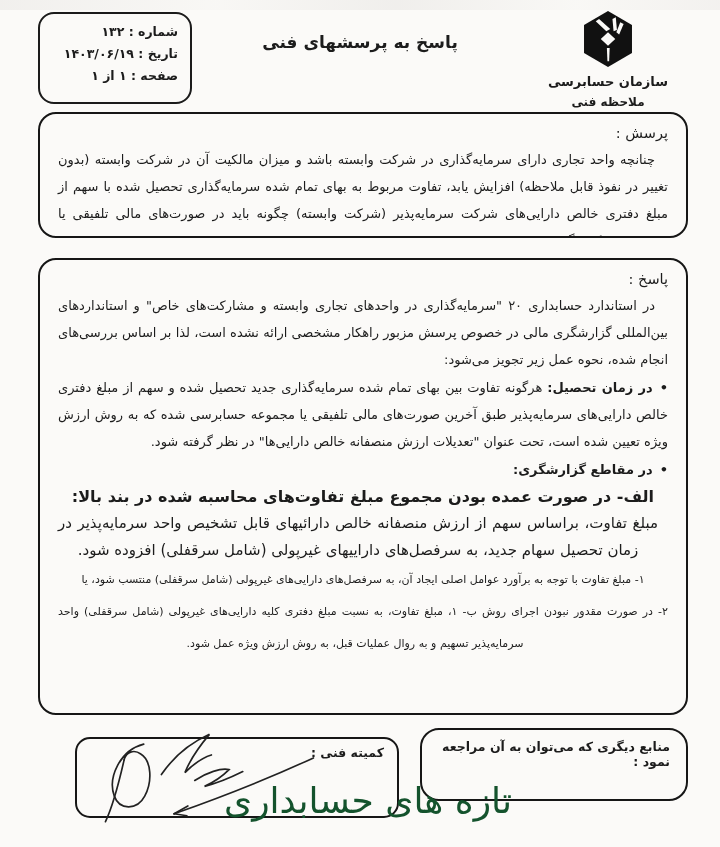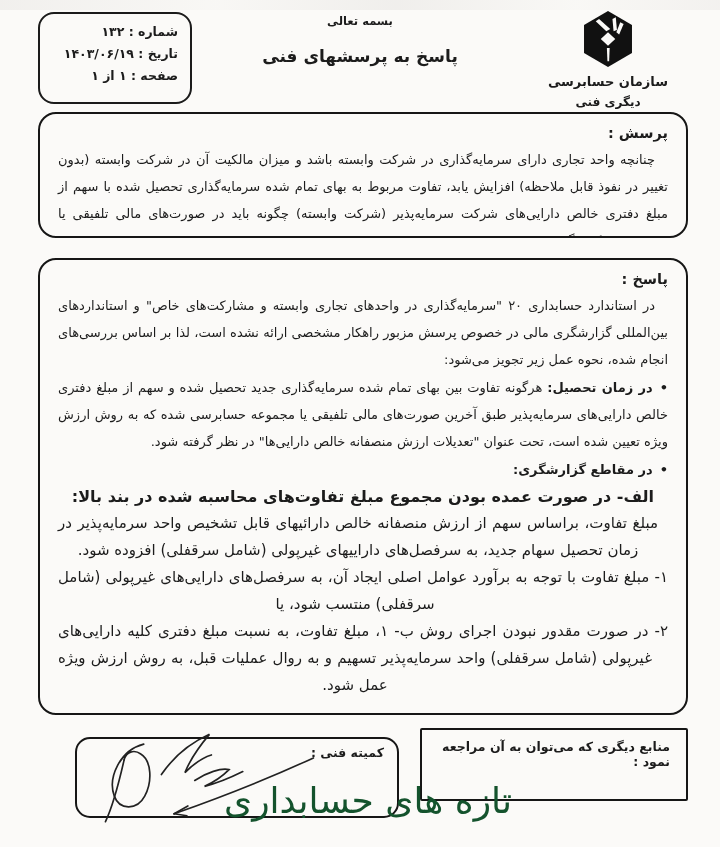--- a/index.html
+++ b/index.html
@@ -46,21 +46,21 @@
   
   .frame {
     position: absolute; left: 38px; width: 650px;
     border: 2px solid #161616; border-radius: 18px;
     padding: 6px 18px 4px 18px;
     background: transparent; overflow: hidden;
   }
   .question-frame { top: 112px; height: 126px; }
   .answer-frame   { top: 258px; height: 457px; }
 
-  .box-heading { font-weight: bold; font-size: 14.5px; line-height: 26px; }
+  .box-heading { font-weight: normal; font-size: 14.5px; line-height: 26px; }
 
   .para {
     font-size: 13px; line-height: 27px;
     text-align: justify;
   }
   .indent-first { text-indent: 13px; }
 
   .bullet-para { margin-top: 1px; }
   .bullet-mark { font-weight: bold; padding-left: 7px; }
   .bullet-title { font-weight: bold; }
@@ -68,29 +68,29 @@
   .clause-title {
     font-weight: bold; font-size: 16px; line-height: 27px;
     margin-right: 14px;
   }
   .clause-body {
     font-size: 15px; line-height: 27px;
     text-align: justify; text-align-last: center;
     padding-right: 10px;
   }
   .num-item {
-    font-size: 15px; line-height: 27px;
+    font-size: 11px; line-height: 32px;
     text-align: justify; text-align-last: center;
     padding-right: 16px; text-indent: -16px;
   }
 
   
   .sources-box {
     position: absolute; left: 420px; top: 728px; width: 268px; height: 73px;
-    border: 2px solid #161616; border-radius: 2px;
+    border: 2px solid #161616; border-radius: 19px;
     padding: 9px 16px 0 10px;
     font-weight: bold; font-size: 12.5px;
   }
   .committee-box {
     position: absolute; left: 75px; top: 737px; width: 324px; height: 81px;
     border: 2px solid #161616; border-radius: 15px;
   }
   .committee-label {
     position: absolute; top: 6px; right: 13px;
     font-weight: bold; font-size: 12.5px;
@@ -117,25 +117,24 @@
       <svg viewBox="0 0 100 104" width="56" height="58" aria-hidden="true">
         <polygon points="50,2 93,27 93,77 50,102 7,77 7,27" fill="#111"></polygon>
         <polygon points="50,40 63,52 50,64 37,52" fill="#fbfaf8"></polygon>
         <polygon points="28,20 34,16 54,34 47,38" fill="#fbfaf8"></polygon>
         <polygon points="58,16 64,13 66,36 60,38" fill="#fbfaf8"></polygon>
         <polygon points="72,22 78,25 70,44 65,40" fill="#fbfaf8"></polygon>
         <polygon points="48,68 53,68 52,92 49,92" fill="#fbfaf8"></polygon>
       </svg>
     </span>
     <div class="org-name">سازمان حسابرسی</div>
-    <div class="org-sub">دیگری فنی</div>
+    <div class="org-sub">ملاحظه فنی</div>
   </div>
 
   <div class="center-block">
-    <div class="bismillah">بسمه تعالی</div>
     <div class="doc-title">پاسخ به پرسشهای فنی</div>
   </div>
 
   <div class="meta-box">
     <div>شماره : ۱۳۲</div>
     <div>تاریخ : ۱۴۰۳/۰۶/۱۹</div>
     <div>صفحه : ۱ از ۱</div>
   </div>
 
   <div class="frame question-frame">

